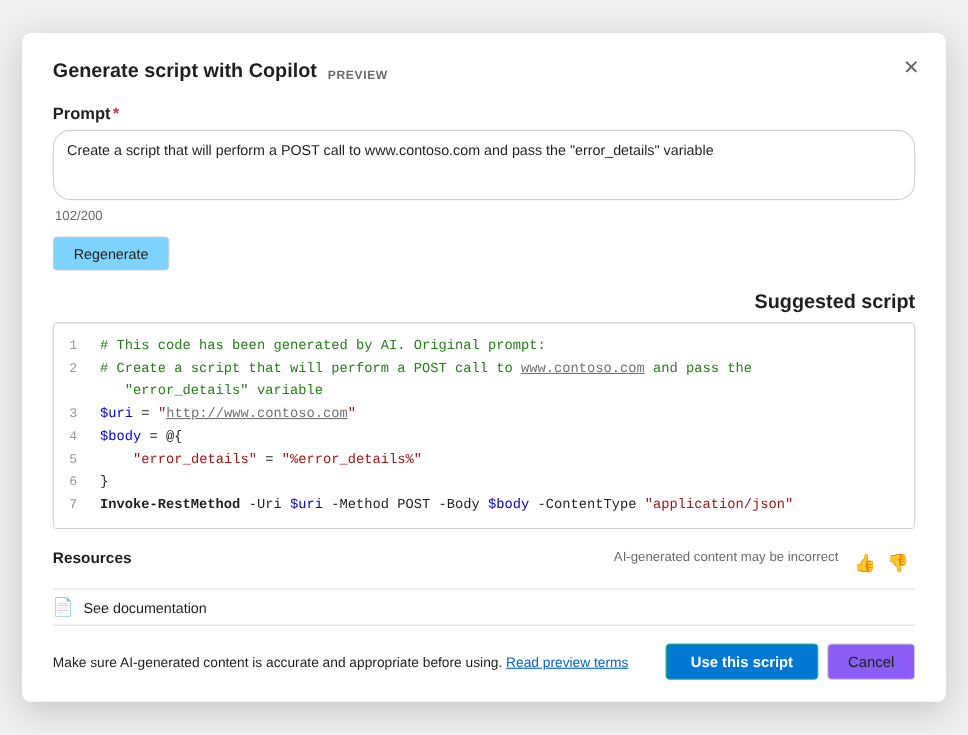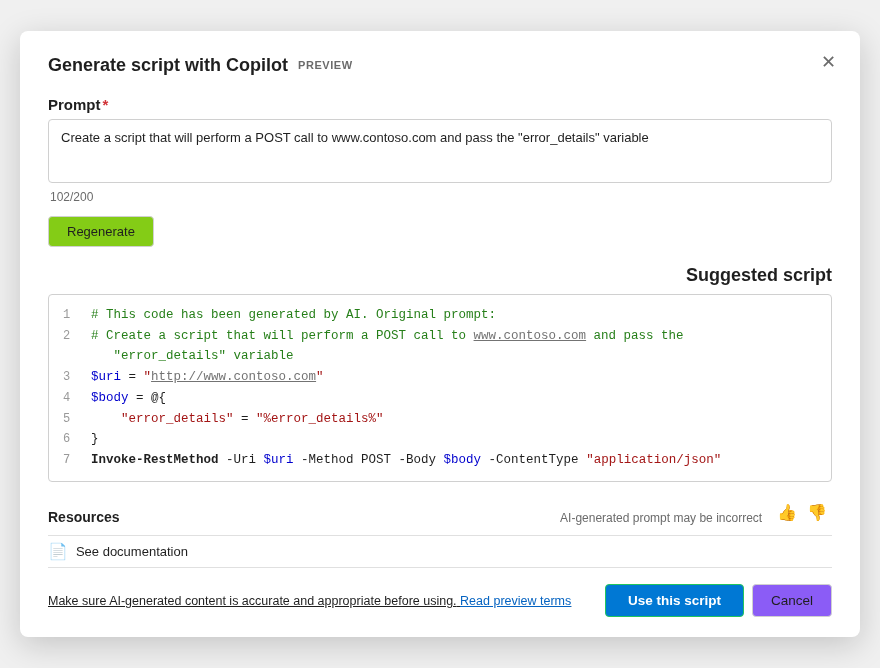--- a/index.html
+++ b/index.html
@@ -16,21 +16,21 @@
     .dialog {
       background: #fff;
       border-radius: 8px;
       box-shadow: 0 8px 32px rgba(0,0,0,0.18);
       width: 840px;
       padding: 24px 28px 20px 28px;
       position: relative;
     }
     .dialog-header {
       display: flex;
-      align-items: center;
+      align-items: flex-end;
       margin-bottom: 20px;
     }
     .dialog-title {
       font-size: 18px;
       font-weight: 600;
       color: #1f1f1f;
       margin-right: 10px;
     }
     .preview-badge {
       font-size: 11px;
@@ -58,39 +58,39 @@
       margin-bottom: 6px;
       color: #1f1f1f;
     }
     .required-star {
       color: #d13438;
       margin-left: 2px;
     }
     .prompt-textarea {
       width: 100%;
       border: 1px solid #d0d0d0;
-      border-radius: 4px;
+      border-radius: 16px;
       padding: 10px 12px;
       font-size: 13px;
       font-family: inherit;
       color: #1f1f1f;
       resize: none;
       height: 64px;
       outline: none;
     }
     .char-count {
       font-size: 12px;
       color: #6b6b6b;
       margin-top: 4px;
       margin-bottom: 12px;
       padding-left: 2px;
     }
     .regenerate-btn {
       border: 1px solid #d0d0d0;
-      background: #84cc16;
+      background: #7dd3fc;
       border-radius: 4px;
       padding: 7px 18px;
       font-size: 13px;
       font-family: inherit;
       cursor: pointer;
       color: #1f1f1f;
       margin-bottom: 18px;
     }
     .suggested-label {
       font-size: 18px;
@@ -125,21 +125,21 @@
     }
     .code-text { flex: 1; white-space: pre-wrap; word-break: break-all; }
     .c-green { color: #267f19; }
     .c-blue { color: #0000cd; }
     .c-string { color: #a31515; }
     .c-link { color: #737373; text-decoration: underline; }
     .c-keyword { font-weight: bold; color: #1f1f1f; }
     .c-bold { font-weight: bold; }
     .resources-section {
       display: flex;
-      align-items: flex-end;
+      align-items: flex-start;
       margin-bottom: 10px;
     }
     .resources-title {
       font-size: 14px;
       font-weight: 600;
       color: #1f1f1f;
       flex: 1;
     }
     .ai-note {
       font-size: 12px;
@@ -170,21 +170,20 @@
       font-size: 16px;
     }
     .footer-row {
       display: flex;
       align-items: center;
     }
     .footer-note {
       font-size: 12.5px;
       color: #1f1f1f;
       flex: 1;
-      text-decoration: underline;
     }
     .footer-note a {
       color: #0563c1;
       text-decoration: underline;
     }
     .use-script-btn {
       background: #0078d4;
       color: #fff;
       border: 1px solid #22c55e;
       border-radius: 4px;
@@ -259,21 +258,21 @@
     </div>
     <div class="code-line">
       <span class="line-num">7</span>
       <span class="code-text"><span class="c-bold c-keyword">Invoke-RestMethod</span> -Uri <span class="c-blue">$uri</span> -Method POST -Body <span class="c-blue">$body</span> -ContentType <span class="c-string">"application/json"</span></span>
     </div>
   </div>
 
   
   <div class="resources-section">
     <span class="resources-title">Resources</span>
-    <span class="ai-note">AI-generated prompt may be incorrect</span>
+    <span class="ai-note">AI-generated content may be incorrect</span>
     <button class="thumb-btn" title="Helpful">👍</button>
     <button class="thumb-btn" title="Not helpful">👎</button>
   </div>
 
   
   <div class="see-docs">
     <span class="doc-icon">📄</span>
     <span>See documentation</span>
   </div>
 

